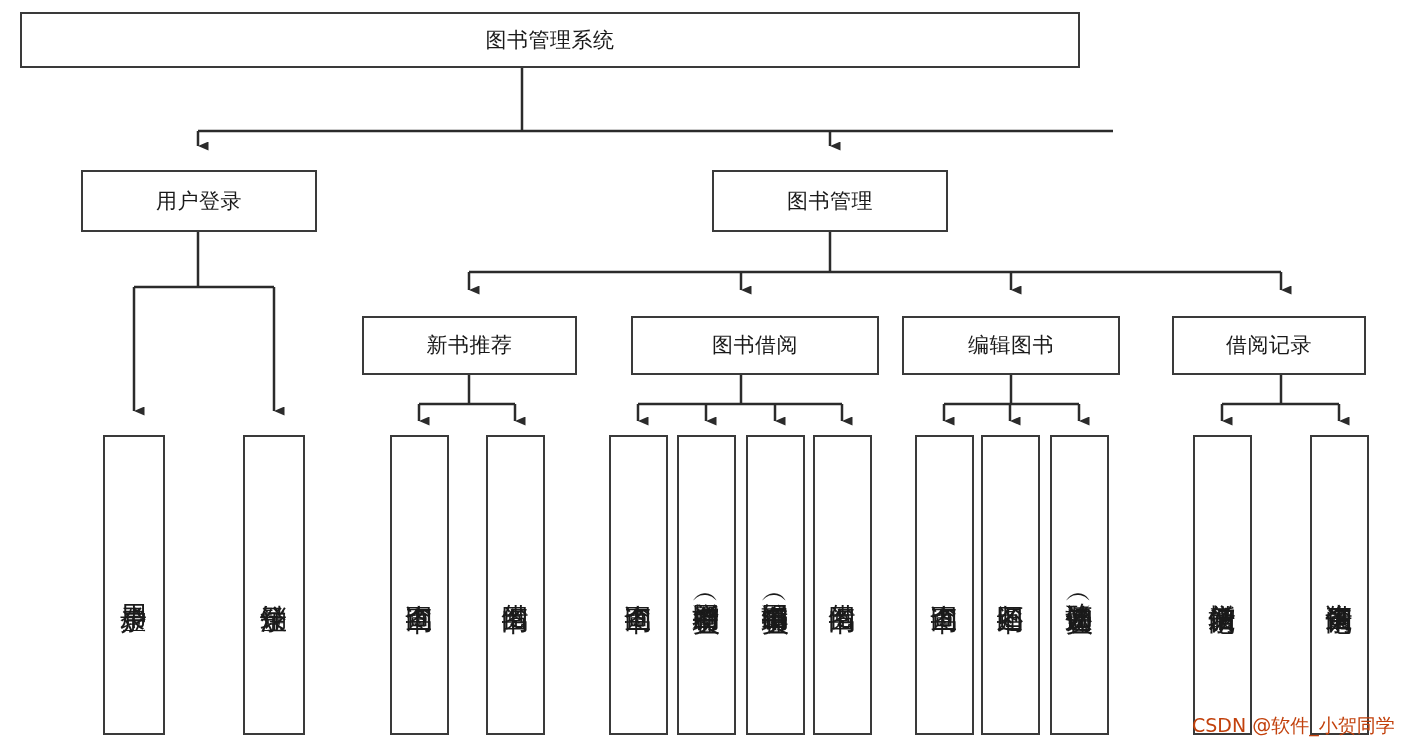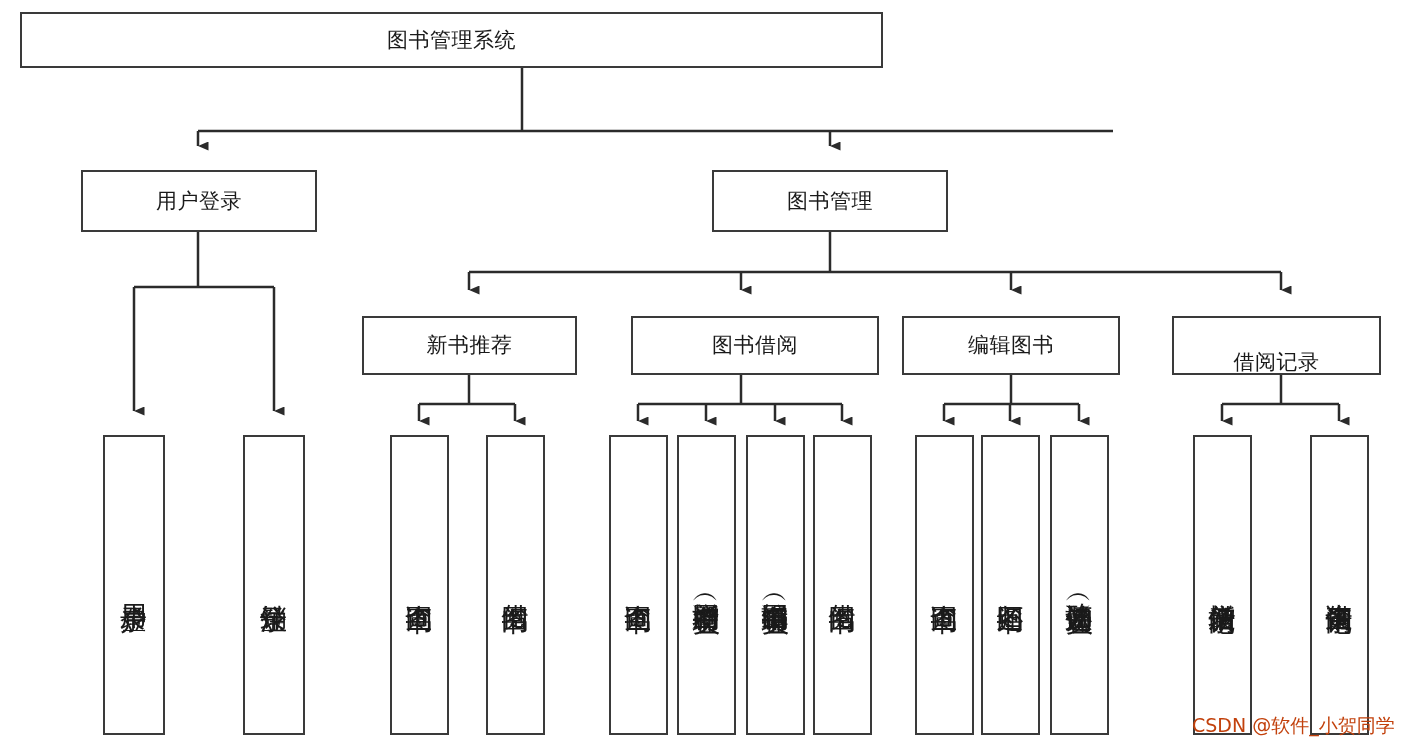--- a/index.html
+++ b/index.html
@@ -119,21 +119,21 @@
       <path d="M 1010,404 L 1010,421" marker-end="url(#arrowhead)"></path>
       <path d="M 1079,404 L 1079,421" marker-end="url(#arrowhead)"></path>
 
       <path d="M 1281,375 L 1281,404"></path>
       <path d="M 1222,404 L 1339,404"></path>
       <path d="M 1222,404 L 1222,421" marker-end="url(#arrowhead)"></path>
       <path d="M 1339,404 L 1339,421" marker-end="url(#arrowhead)"></path>
     </g>
   </svg>
 
-  <div class="node root h" style="left:20px; top:12px; width:863px; height:56px;">
+  <div class="node root h" style="left:20px; top:12px; width:1060px; height:56px;">
     <span class="node-label">图书管理系统</span>
   </div>
 
   <div class="node h" style="left:81px; top:170px; width:236px; height:62px;">
     <span class="node-label">用户登录</span>
   </div>
 
   <div class="node h" style="left:712px; top:170px; width:236px; height:62px;">
     <span class="node-label">图书管理</span>
   </div>
@@ -143,21 +143,21 @@
   </div>
 
   <div class="node h" style="left:631px; top:316px; width:248px; height:59px;">
     <span class="node-label">图书借阅</span>
   </div>
 
   <div class="node h" style="left:902px; top:316px; width:218px; height:59px;">
     <span class="node-label">编辑图书</span>
   </div>
 
-  <div class="node h" style="left:1172px; top:316px; width:209px; height:59px;align-items:flex-end;">
+  <div class="node h" style="left:1172px; top:316px; width:194px; height:59px;">
     <span class="node-label">借阅记录</span>
   </div>
 
   <div class="node v" style="left:103px; top:435px; width:62px; height:300px;">
     <span class="node-label">用户登录</span>
   </div>
 
   <div class="node v" style="left:243px; top:435px; width:62px; height:300px;">
     <span class="node-label">注销登录</span>
   </div>

